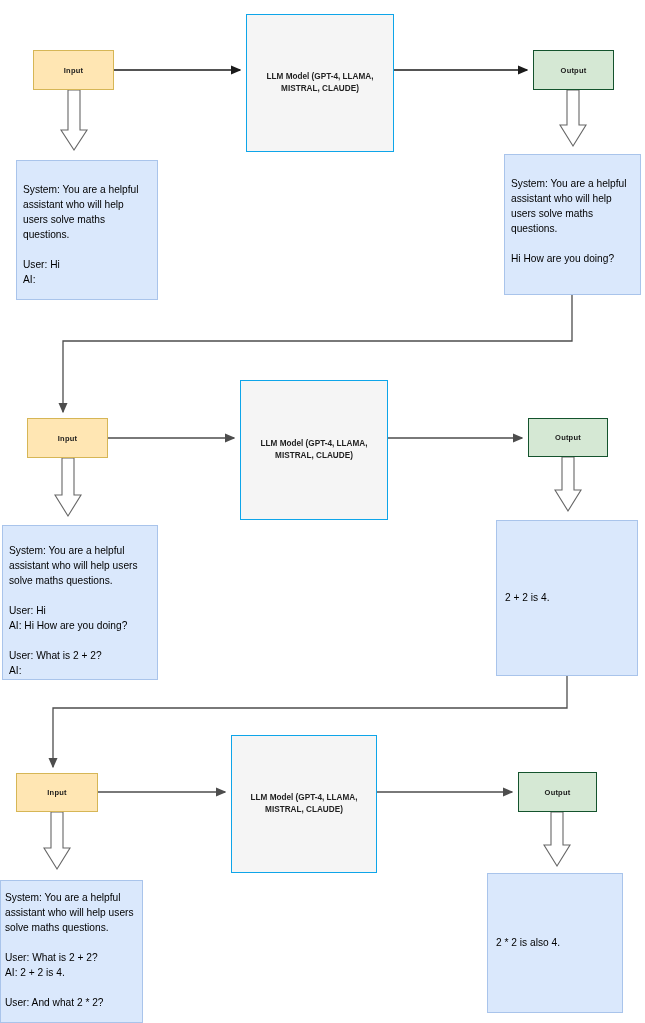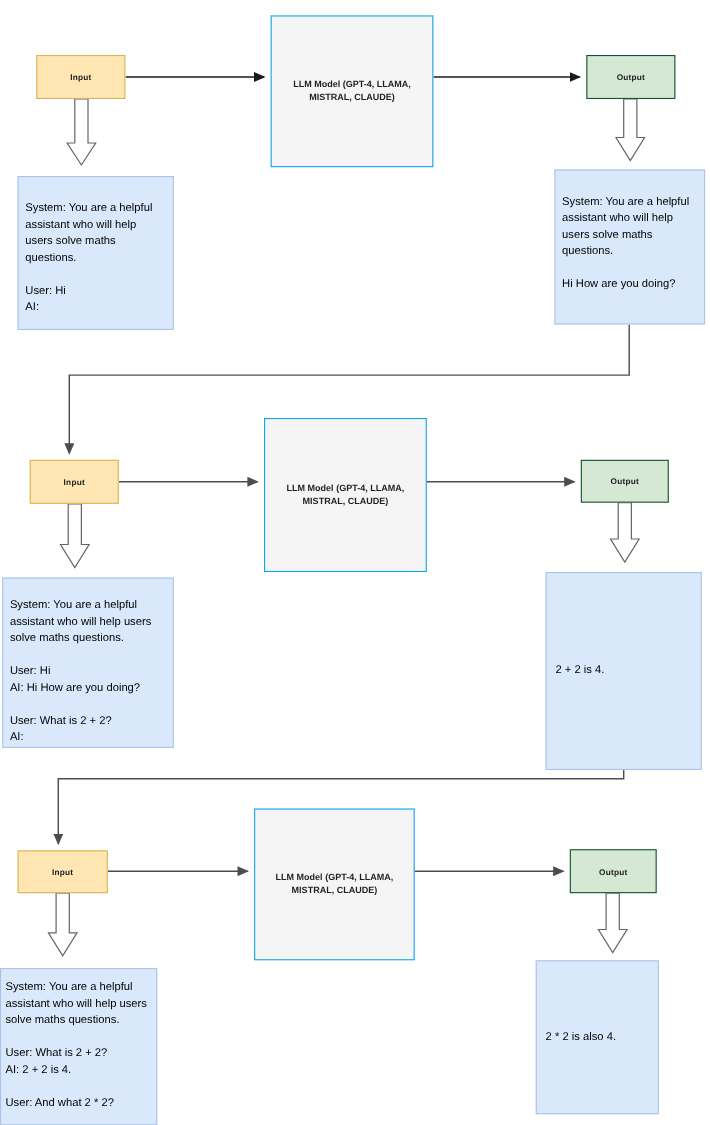--- a/index.html
+++ b/index.html
@@ -177,36 +177,36 @@
   </div>
 
   <div class="note" style="left:2px; top:525px; width:156px; height:155px; padding-top:18px;">System: You are a helpful assistant who will help users solve maths questions.
 
 User: Hi
 AI: Hi How are you doing?
 
 User: What is 2 + 2?
 AI:</div>
 
-  <div class="note mid-text" style="left:496px; top:520px; width:142px; height:180px;">2 + 2 is 4.</div>
+  <div class="note mid-text" style="left:496px; top:520px; width:142px; height:156px;">2 + 2 is 4.</div>
 
   <div class="node node-input" style="left:16px; top:773px; width:82px; height:39px;">
     <span class="lbl">Input</span>
   </div>
 
   <div class="node node-llm" style="left:231px; top:723px; width:146px; height:138px;">
     <span class="lbl">LLM Model (GPT-4, LLAMA, MISTRAL, CLAUDE)</span>
   </div>
 
   <div class="node node-output" style="left:518px; top:772px; width:79px; height:40px;">
     <span class="lbl">Output</span>
   </div>
 
   <div class="note" style="left:0px; top:880px; width:143px; height:143px; padding-top:10px; padding-left:4px;">System: You are a helpful assistant who will help users solve maths questions.
 
 User: What is 2 + 2?
 AI: 2 + 2 is 4.
 
 User: And what 2 * 2?</div>
 
-  <div class="note mid-text" style="left:487px; top:873px; width:112px; height:140px;">2 * 2 is also 4.</div>
+  <div class="note mid-text" style="left:487px; top:873px; width:136px; height:140px;">2 * 2 is also 4.</div>
 
 </div>
 
 </body></html>

